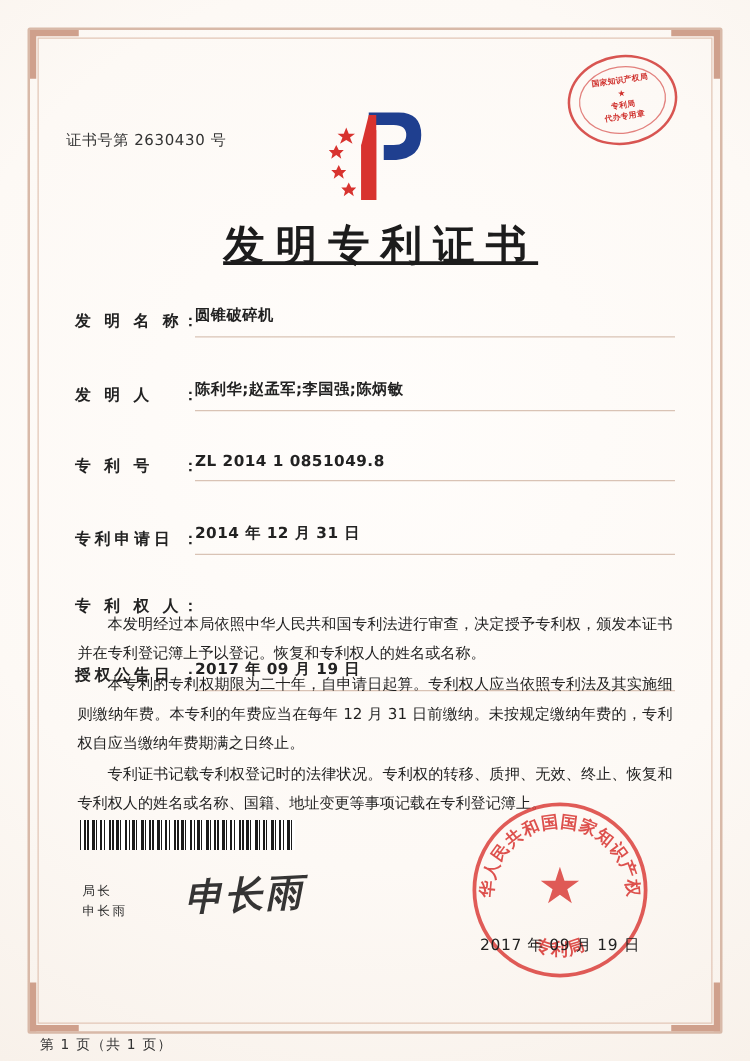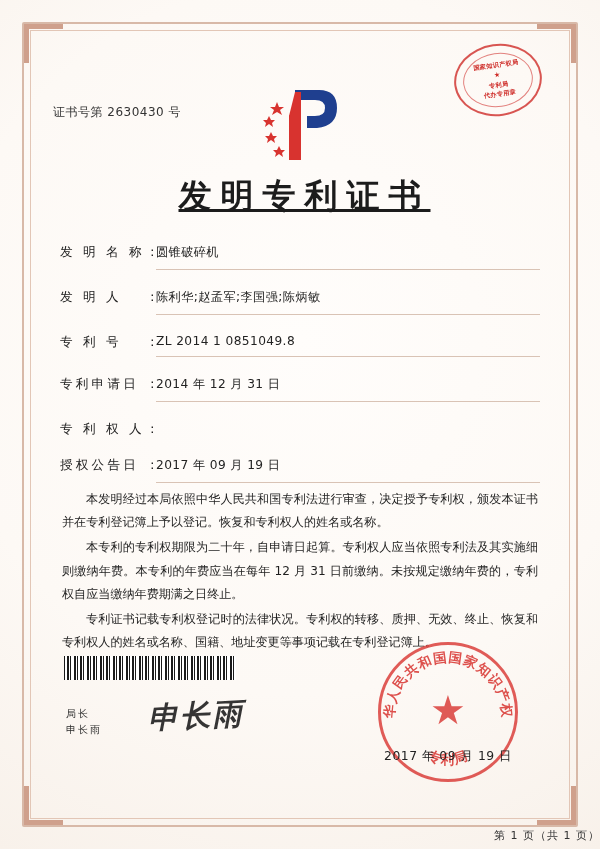--- a/index.html
+++ b/index.html
@@ -88,24 +88,25 @@
     color:#1c1c1c;
     text-indent:9px;
     text-decoration:underline;
   }
 
   
   .fields{
     position:absolute;left:12px;right:12px;top:196px;
   }
   .field{
-    display:flex;align-items:flex-start;
-    margin-bottom:19px;
+    display:flex;align-items:center;
+    margin-bottom:33px;
     font-size:12.6px;
     color:#222;
+    font-weight:bold;
   }
   .field .lab{
     width:86px;flex:none;
     letter-spacing:3.2px;
     font-size:12.6px;
     white-space:nowrap;
   }
   .field .colon{width:10px;flex:none;}
   .field .val{
     flex:1;
@@ -175,21 +176,21 @@
     letter-spacing:1px;
   }
 
   .grant-date{
     position:absolute;right:40px;top:700px;
     font-size:12.4px;color:#222;letter-spacing:.5px;
   }
 
   .footer{
     position:absolute;left:0;right:0;bottom:6px;
-    text-align:right;font-size:11px;color:#333;letter-spacing:1px;margin-left:32px;
+    text-align:left;font-size:11px;color:#333;letter-spacing:1px;margin-left:32px;
   }
 </style>
 </head>
 <body>
 
 <div class="page">
 
   <div class="border-outer"></div>
   <div class="border-inner"></div>
   <div class="corner tl"></div>

